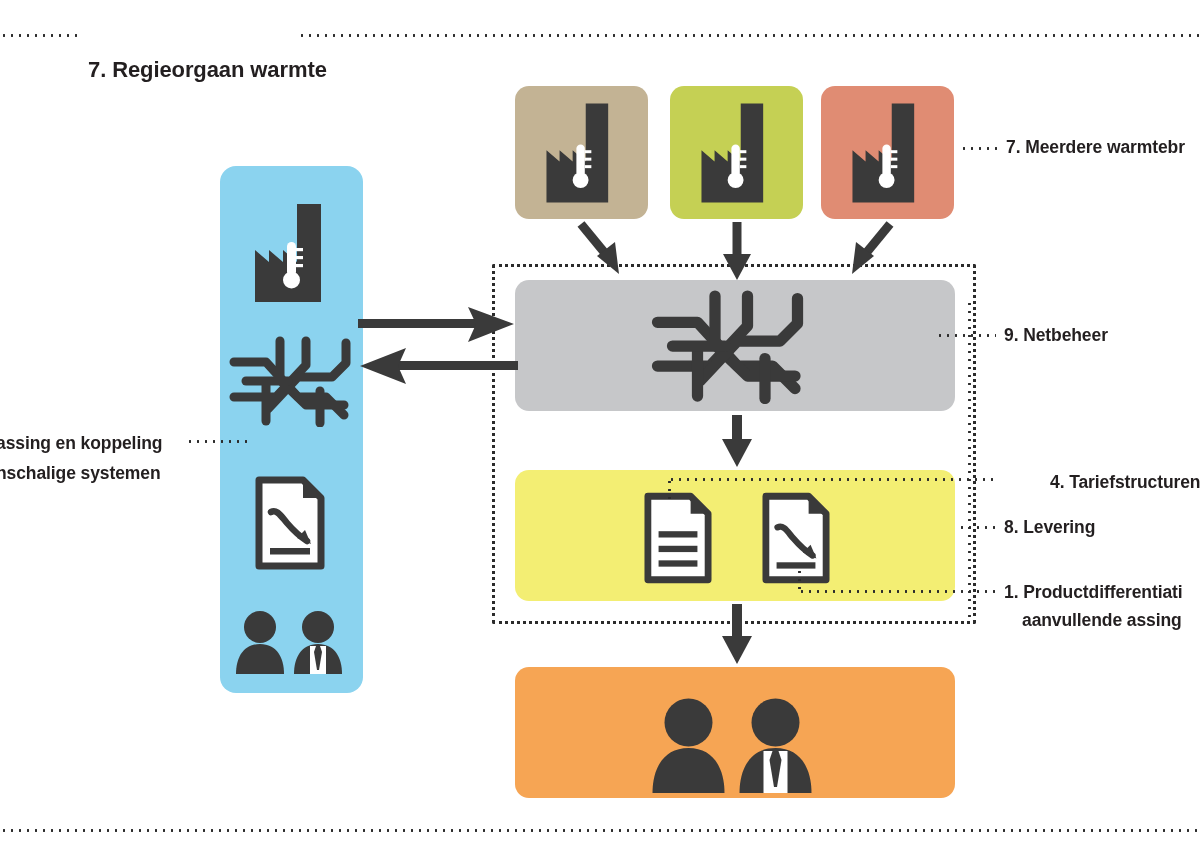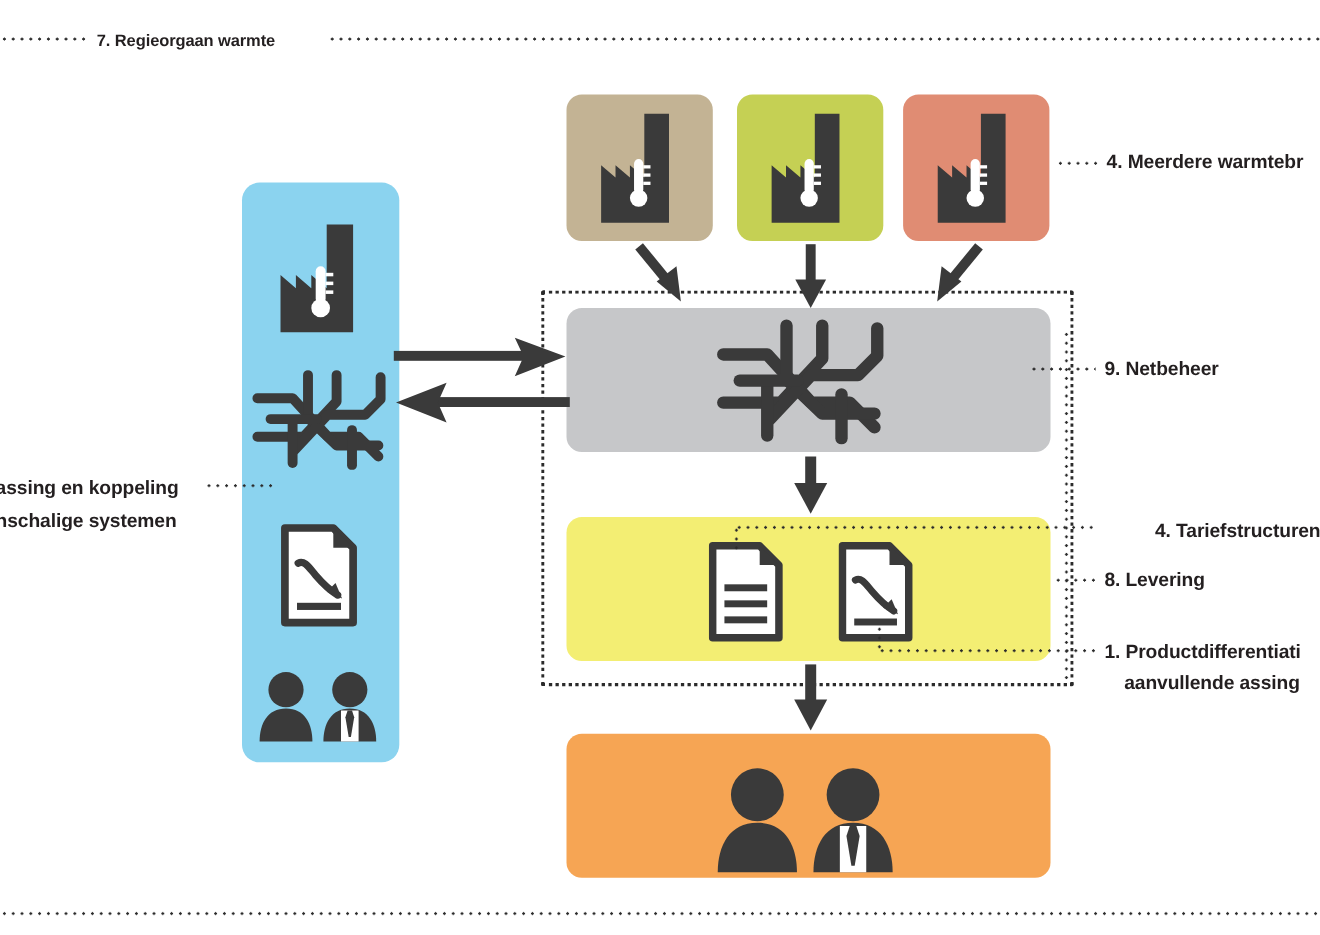--- a/index.html
+++ b/index.html
@@ -41,21 +41,22 @@
     position: absolute;
     font-family: "Liberation Sans", sans-serif;
     font-weight: bold;
     font-size: 17.5px;
     line-height: 28px;
     color: #231f20;
     white-space: nowrap;
     letter-spacing: -0.1px;
   }
   .label.title {
-    font-size: 15px;
+    font-size: 22px;
+    margin-top: 32px;
   }
   .label.two-line {
     white-space: normal;
     line-height: 30px;
   }
 
   
   .panel {
     position: absolute;
     border-radius: 12px;
@@ -167,21 +168,21 @@
     <g fill="#ffffff">
       <rect x="40" y="50" width="9" height="34" rx="4.5"></rect>
       <circle cx="44.5" cy="88" r="8.5"></circle>
       <rect x="49" y="56" width="7" height="3.2"></rect>
       <rect x="49" y="64" width="7" height="3.2"></rect>
       <rect x="49" y="72" width="7" height="3.2"></rect>
     </g>
   </svg>
 
   <div class="hrule-dots" style="left:960px; top:147px; width:42px;"></div>
-  <div class="label" style="left:1006px; top:133px;">4. Meerdere warmtebr</div>
+  <div class="label" style="left:1006px; top:133px;">7. Meerdere warmtebr</div>
 
   <div class="group-frame" style="left:492px; top:264px; width:478px; height:354px;"></div>
 
   <div class="panel soft" style="left:515px; top:280px; width:440px; height:131px; background:#c6c7c9;"></div>
   <svg class="icon-svg" style="left:650px; top:288px;" width="160" height="116" viewBox="0 0 128 92">
     <g stroke="#3a3a3a" stroke-width="9" fill="none" stroke-linecap="round" stroke-linejoin="round">
       <path d="M6 27 L38 27 L70 62 L98 62 L116 80"></path>
       <path d="M6 62 L48 62 L78 30 L78 6"></path>
       <path d="M52 6 L52 45 L78 70 L116 70"></path>
       <path d="M40 74 L70 42 L104 42 L118 28 L118 8"></path>

